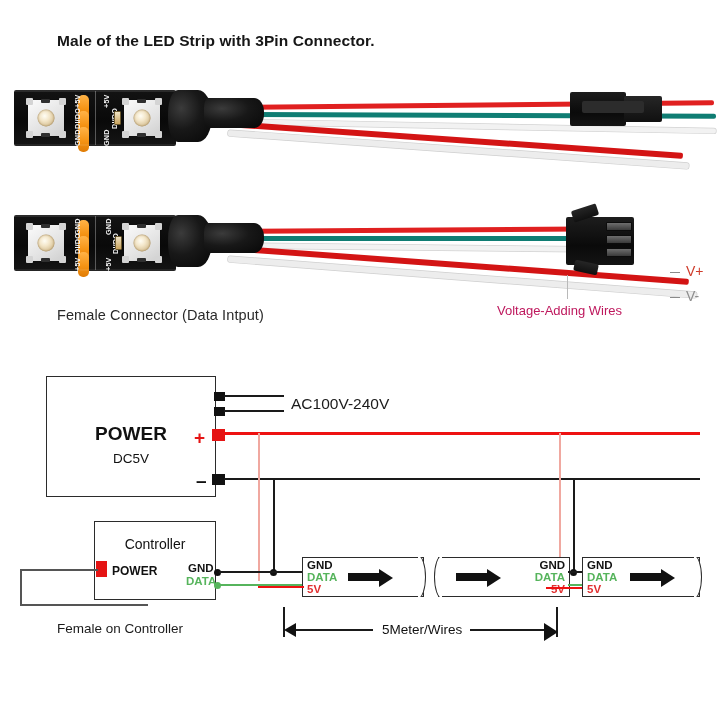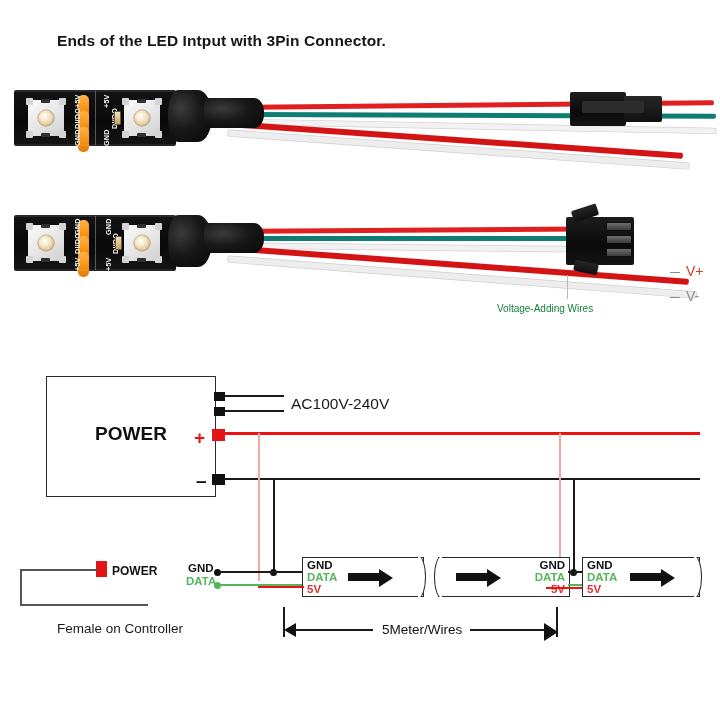--- a/index.html
+++ b/index.html
@@ -206,21 +206,21 @@
 
   .dim-text {
     position: absolute; font-size: 13.5px; color: #111;
   }
 </style>
 </head>
 <body>
 
 <div id="root">
 
-  <div class="abs heading">Ends of the LED Intput with 3Pin Connector.</div>
+  <div class="abs heading">Male of the LED Strip with 3Pin Connector.</div>
 
   <div class="strip-unit" style="left:14px; top:90px; width:700px; height:80px;">
 
     <div class="wire w-red" style="left:210px; top:14.5px; width:490px; height:5px; transform:rotate(-0.55deg);"></div>
     <div class="wire w-teal" style="left:210px; top:22px;   width:492px; height:5px; transform:rotate(0.2deg);"></div>
     <div class="wire w-white" style="left:210px; top:29px;   width:492px; height:5px; transform:rotate(1.1deg);"></div>
 
     <div class="wire w-red2" style="left:214px; top:31px; width:456px; height:6px; transform:rotate(4.0deg);"></div>
     <div class="wire w-wht2" style="left:214px; top:40px; width:462px; height:6px; transform:rotate(4.1deg);"></div>
 
@@ -318,27 +318,29 @@
     <div class="conn-tab" style="left:560px; top:47px; width:24px; height:11px; transform:rotate(12deg);"></div>
 
     <div class="vtick" style="left:656px; top:57px; width:10px;"></div>
     <div class="vlabel" style="left:672px; top:48px; color:#cf3c2b;">V+</div>
     <div class="vtick" style="left:656px; top:82px; width:10px;"></div>
     <div class="vlabel" style="left:672px; top:73px; color:#8d8d8d;">V-</div>
 
     <div class="leader" style="left:553px; top:60px; width:1px; height:24px;"></div>
   </div>
 
-
-  <div class="abs" style="left:497px; top:303px; font-size:10px; color:#15803d;">Voltage-Adding Wires</div>
+  <div class="abs caption" style="left:57px; top:307px;">Female Connector (Data Intput)</div>
+
+  <div class="abs" style="left:497px; top:303px; font-size:13px; color:#be185d;">Voltage-Adding Wires</div>
 
   <div class="abs" style="left:0; top:0; width:720px; height:720px;">
 
     <div class="box" style="left:46px; top:376px; width:170px; height:121px;">
       <div class="box-title" style="top:46px; font-size:19px; font-weight:bold;">POWER</div>
+      <div class="box-title" style="top:74px; font-size:13.5px;">DC5V</div>
     </div>
 
     <div class="term" style="left:214px; top:392px; width:11px; height:9px;"></div>
     <div class="term" style="left:214px; top:407px; width:11px; height:9px;"></div>
     <div class="ln ln-blk" style="left:224px; top:395px; width:60px; height:2px;"></div>
     <div class="ln ln-blk" style="left:224px; top:410px; width:60px; height:2px;"></div>
     <div class="ac-label" style="left:291px; top:395px;">AC100V-240V</div>
 
     <div class="plus" style="left:194px; top:428px;">+</div>
     <div class="term-red" style="left:212px; top:429px; width:13px; height:12px;"></div>
@@ -353,20 +355,23 @@
     <div class="ln ln-redl" style="left:258px; top:433px; width:1.6px; height:148px;"></div>
 
     <div class="ln ln-blk" style="left:273px; top:479px; width:2.2px; height:93px;"></div>
     <div class="dot" style="left:270px; top:569px;"></div>
 
     <div class="ln ln-redl" style="left:559px; top:433px; width:1.6px; height:148px;"></div>
     <div class="ln ln-blk" style="left:573px; top:479px; width:2.2px; height:93px;"></div>
     <div class="dot" style="left:570px; top:569px;"></div>
     <div class="dot-red" style="left:556px; top:585px;"></div>
 
+    <div class="box" style="left:94px; top:521px; width:122px; height:79px;">
+      <div class="box-title" style="top:14px; font-size:14px;">Controller</div>
+    </div>
 
     <div class="term-red" style="left:96px; top:561px; width:11px; height:16px;"></div>
     <div class="sch-label" style="left:112px; top:564px; font-size:12px; font-weight:bold; color:#111;">POWER</div>
 
     <div class="ln ln-gry" style="left:20px; top:569px; width:78px; height:1.6px;"></div>
     <div class="ln ln-gry" style="left:20px; top:569px; width:1.6px; height:37px;"></div>
     <div class="ln ln-gry" style="left:20px; top:604px; width:128px; height:1.6px;"></div>
     <div class="abs" style="left:57px; top:621px; font-size:13.5px; color:#1b1b1b;">Female on Controller</div>
 
     <div class="sch-label lbl-gnd" style="left:188px; top:562px;">GND</div>

